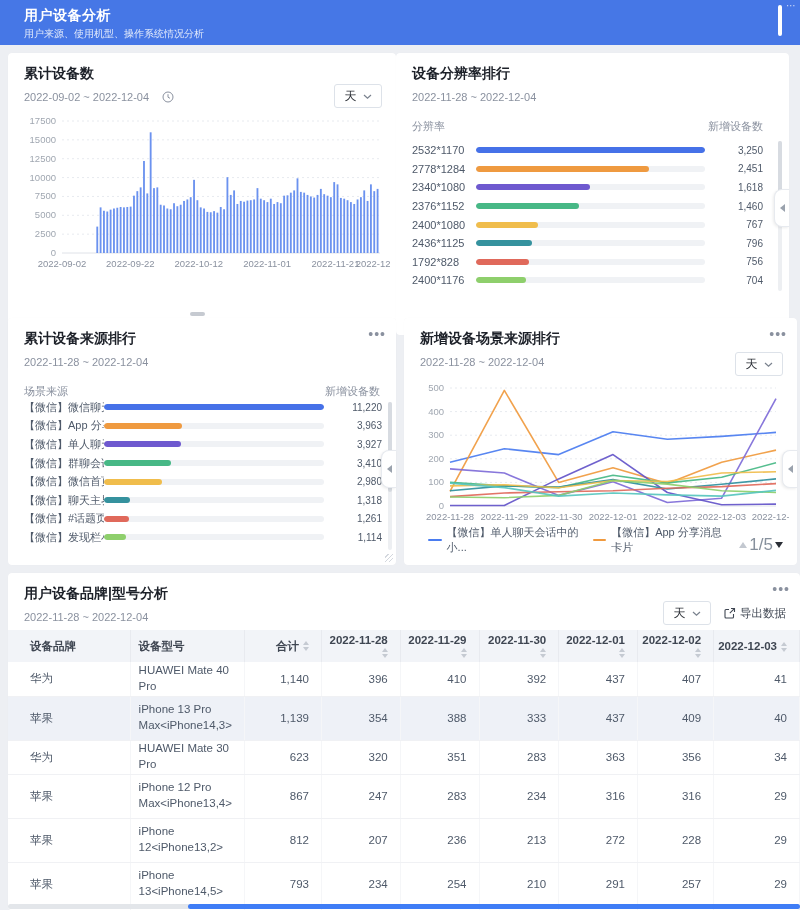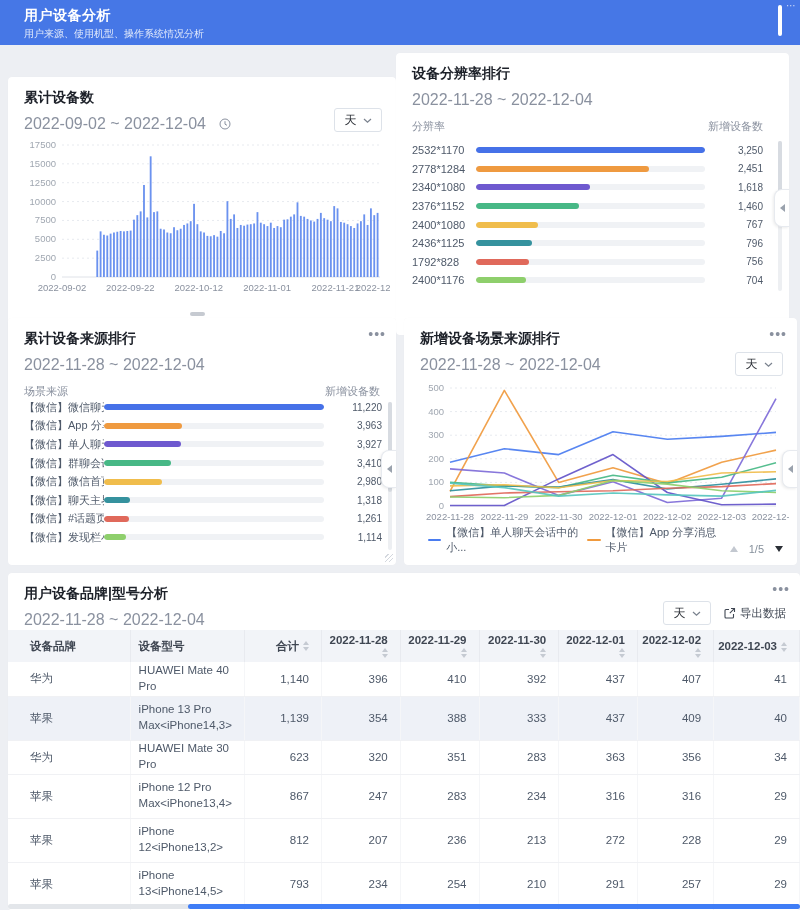--- a/index.html
+++ b/index.html
@@ -4,27 +4,27 @@
 <style>
   * { margin:0; padding:0; box-sizing:border-box; }
   html,body { width:800px; height:910px; overflow:hidden; }
   body { background:#edeff3; font-family:"Liberation Sans","DejaVu Sans",sans-serif; position:relative; }
   .topbar { position:absolute; left:0; top:0; width:800px; height:45px; background:#4677e6; color:#fff; }
   .topbar-title { position:absolute; left:24px; top:7px; font-size:14px; font-weight:700; letter-spacing:.5px; }
   .topbar-sub { position:absolute; left:24px; top:27px; font-size:10px; color:rgba(255,255,255,.85); }
   .topbar-thumb { position:absolute; right:18px; top:5px; width:4px; height:31px; background:#fff; border-radius:2px; }
   .topbar-dots { position:absolute; right:4px; top:0px; font-size:10px; color:rgba(255,255,255,.7); }
   .card { position:absolute; background:#fff; border-radius:4px; box-shadow:0 0 1px rgba(0,0,0,.04); }
-  #card1 { left:8px; top:53px; width:388px; height:319px;margin-top:24px; }
+  #card1 { left:8px; top:53px; width:388px; height:319px; }
   #card2 { left:396px; top:53px; width:393px; height:282px; }
   #card3 { left:8px; top:318px; width:388px; height:247px; }
   #card4 { left:404px; top:318px; width:393px; height:247px; }
   #card5 { left:8px; top:573px; width:792px; height:337px; overflow:hidden; }
   .c-title { position:absolute; left:16px; top:12px; font-size:14px; font-weight:700; color:#1d2129; }
-  .c-date { position:absolute; left:16px; top:38px; font-size:16px; color:#8a919f; display:flex; align-items:center; gap:13px; }
+  .c-date { position:absolute; left:16px; top:38px; font-size:11px; color:#8a919f; display:flex; align-items:center; gap:13px; }
   .more-icon { position:absolute; right:10px; top:8px; font-size:14px; color:#8a919f; letter-spacing:1px; cursor:pointer; }
   .day-select { position:absolute; right:14px; top:31px; width:48px; height:24px; border:1px solid #dde2e9; border-radius:3px; background:#fff; display:flex; align-items:center; justify-content:center; gap:6px; font-size:12px; color:#2b2f36; }
   .day-select svg { margin-top:1px; }
   .legend-row { position:absolute; left:0; bottom:9px; width:100%; display:flex; justify-content:center; align-items:center; gap:6px; font-size:11px; color:#4e5969; }
   .legend-sq { width:10px; height:10px; border-radius:2px; background:#4a7cf0; }
   .rank-head { position:absolute; display:flex; justify-content:space-between; font-size:11px; color:#8a919f; }
   #card2 .rank-head { left:16px; right:26px; top:66px; }
   #card3 .rank-head { left:16px; right:16px; top:66px; }
   .rank-rows { position:absolute; }
   #card2 .rank-rows { left:16px; right:26px; top:88px; }
@@ -38,21 +38,21 @@
   .rank-value { width:46px; font-size:10px; color:#4e5969; text-align:right; }
   .vscroll { position:absolute; width:4px; background:#edeff2; border-radius:2px; }
   .vscroll .vthumb { width:4px; background:#d7dbe1; border-radius:2px; }
   .side-tab { position:absolute; width:15px; height:38px; background:#fff; border:1px solid #e7eaef; border-right:none; border-radius:8px 0 0 8px; box-shadow:-1px 1px 3px rgba(0,0,0,.08); display:flex; align-items:center; justify-content:center; cursor:pointer; }
   .tri-left { width:0; height:0; border-top:4px solid transparent; border-bottom:4px solid transparent; border-right:5px solid #9aa2ad; }
   .resize-h { position:absolute; right:3px; bottom:3px; width:8px; height:8px; background:repeating-linear-gradient(135deg,transparent 0 2px,#c9ced6 2px 3px); opacity:.8; }
   .drag-pill { position:absolute; left:190px; top:312px; width:15px; height:4px; border-radius:2px; background:#c6cad1; }
   .chart-legend { position:absolute; left:24px; right:14px; bottom:10px; display:flex; align-items:flex-end; font-size:11px; color:#4e5969; gap:8px; }
   .lg-item { display:flex; align-items:center; gap:5px; cursor:pointer; }
   .lg-line { width:15px; height:2px; border-radius:1px; }
-  .lg-pager { margin-left:auto; display:flex; align-items:center; gap:11px; color:#86909c; font-size:11px;margin-top:22px; }
+  .lg-pager { margin-left:auto; display:flex; align-items:center; gap:2px; color:#86909c; font-size:17px;margin-top:22px; }
   .pg-up { width:0;height:0;border-left:4px solid transparent;border-right:4px solid transparent;border-bottom:6px solid #c3c8d0; cursor:pointer;}
   .pg-down { width:0;height:0;border-left:4px solid transparent;border-right:4px solid transparent;border-top:6px solid #2b2f36; cursor:pointer;}
   
   .tbl-controls { position:absolute; right:14px; top:28px; display:flex; align-items:center; gap:12px; }
   .export-btn { display:flex; align-items:center; gap:4px; font-size:11.5px; color:#3f4652; cursor:pointer; }
   table { border-collapse:collapse; table-layout:fixed; position:absolute; left:0; top:57px; }
   th,td { font-size:11.5px; color:#4e5969; overflow:hidden; }
   thead th { background:#f2f4f8; height:32px; font-weight:700; color:#3f4652; text-align:right; padding-right:12px; border-right:1px solid #e8eaef; }
   thead th.l { text-align:left; padding-left:22px; }
   thead th:nth-child(2).l { padding-left:8px; }

